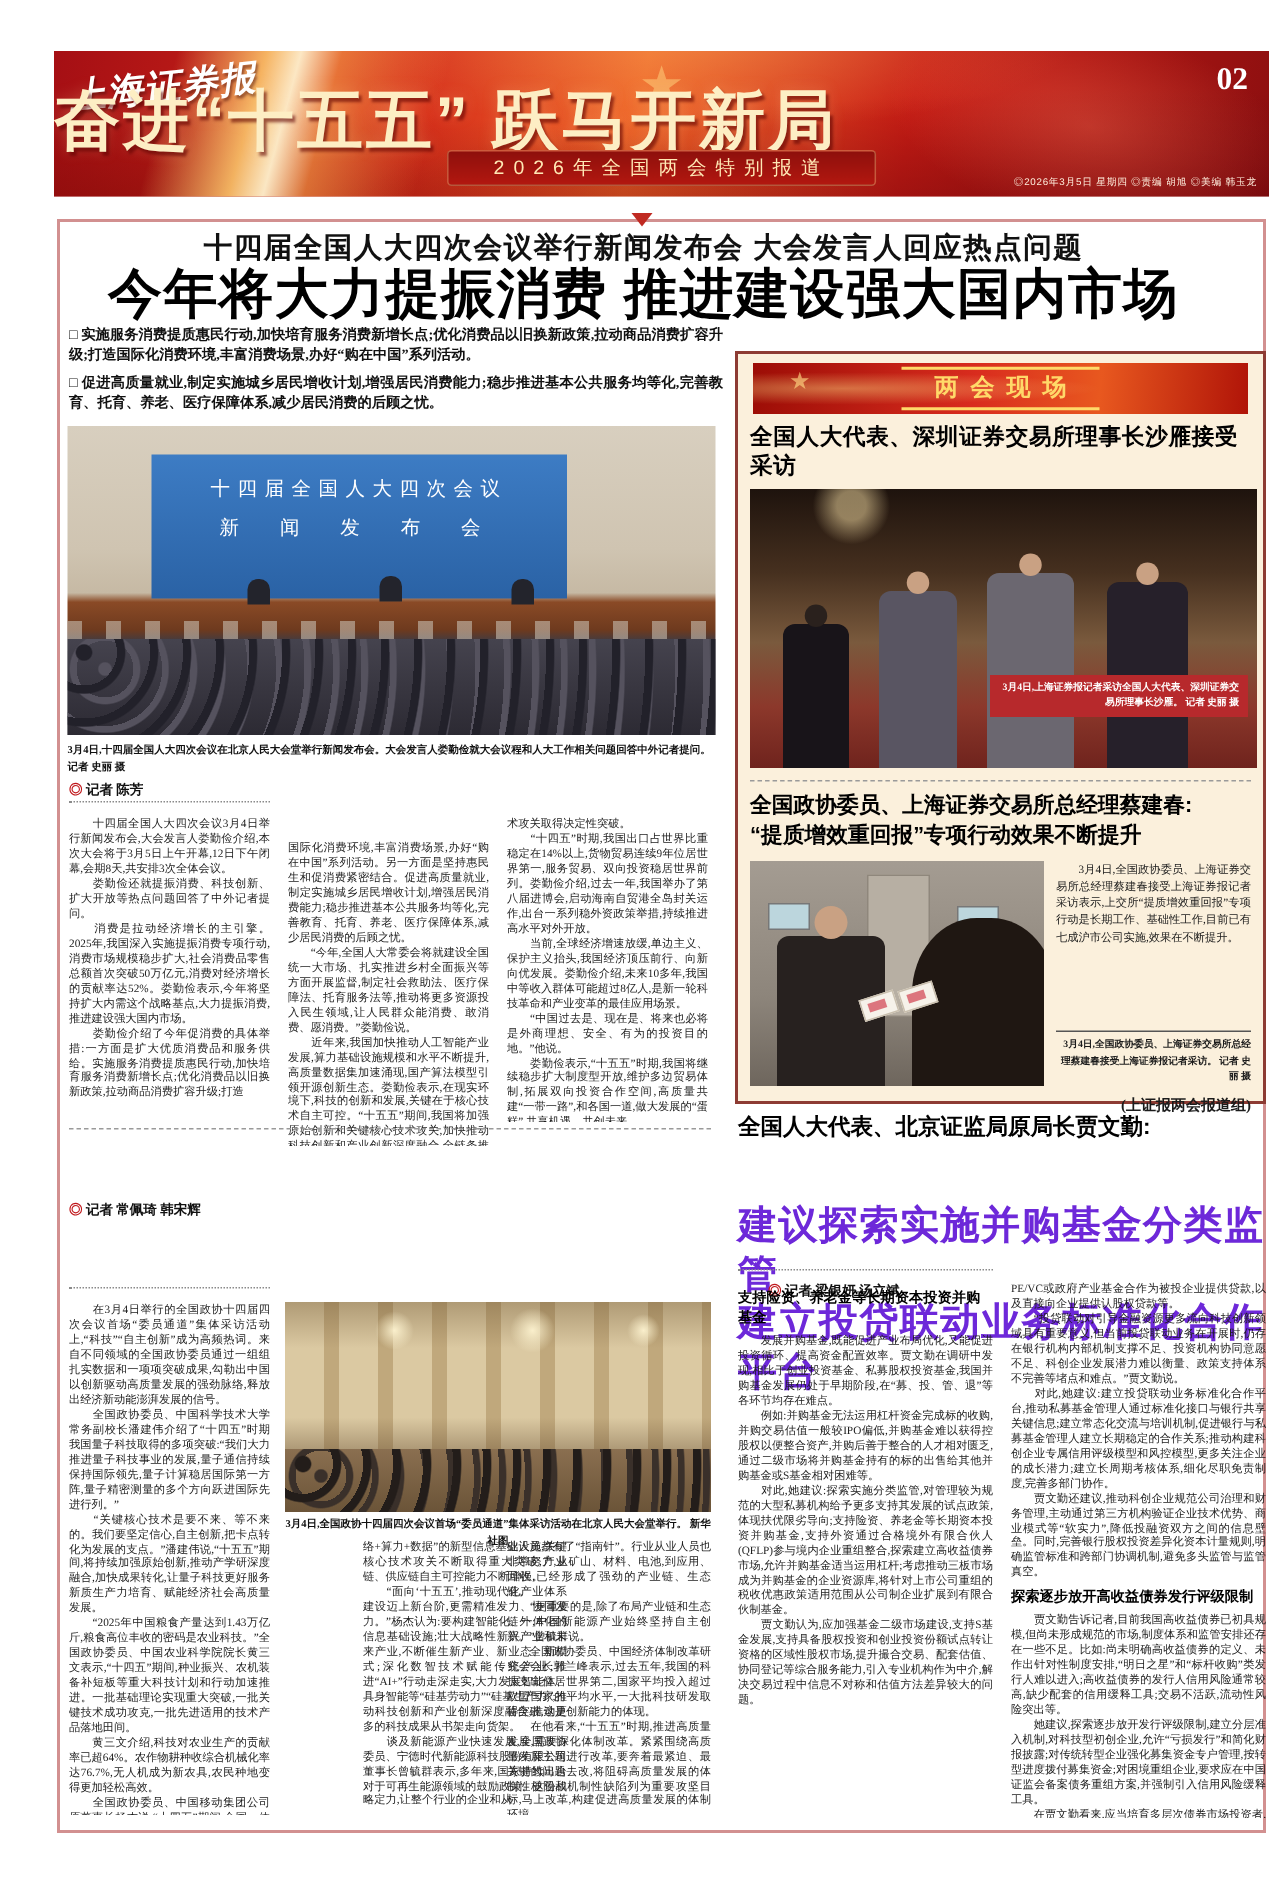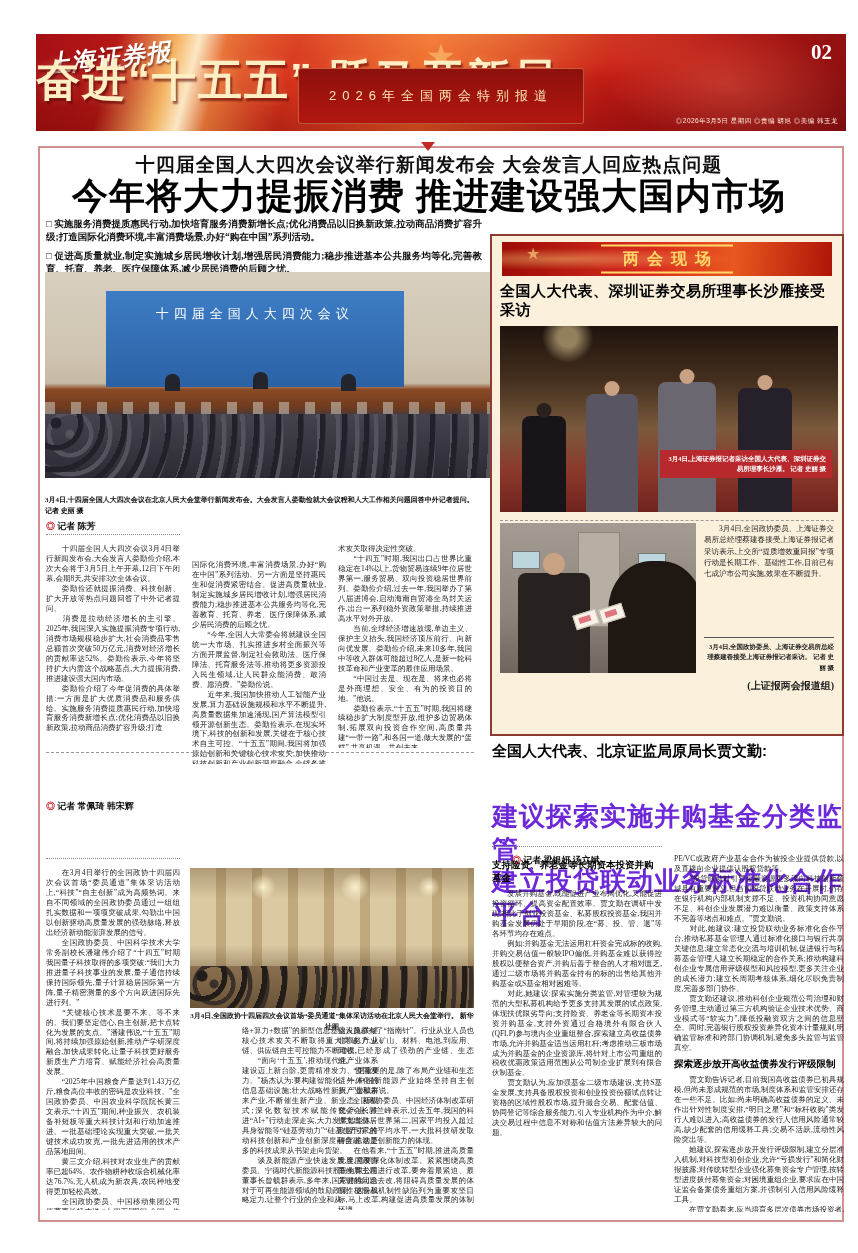--- a/index.html
+++ b/index.html
@@ -19,21 +19,21 @@
     background:linear-gradient(115deg,transparent 32%,rgba(255,205,110,.85) 45%,rgba(255,242,205,.95) 50%,rgba(255,180,80,.55) 56%,transparent 72%);}
   .red-swirl{position:absolute;right:-40px;top:-30px;width:320px;height:160px;transform:rotate(12deg);border-radius:50%;
     background:radial-gradient(ellipse at center,rgba(255,120,90,.35),transparent 60%);}
   .banner-star{position:absolute;left:50%;top:2px;transform:translateX(-50%);font-size:34px;color:rgba(255,215,130,.5);}
   #brand{left:10px;top:8px;font-size:24px;font-weight:bold;font-style:italic;color:#fff;transform:rotate(-6deg);
     text-shadow:1px 2px 2px rgba(60,0,0,.5);letter-spacing:1px;}
   #pagenum{right:14px;top:6px;font-size:21px;font-weight:bold;color:#fff;}
   #banner-title{left:0;top:17px;width:100%;text-align:left;font-weight:900;font-size:44px;letter-spacing:2px;
     color:#fdeec4;text-shadow:2px 3px 2px rgba(95,0,0,.6),0 0 10px rgba(255,230,160,.25);}
   #banner-sub{left:50%;bottom:7px;transform:translateX(-50%);background:linear-gradient(#8e100c,#b2170f);
-    color:#ffe8b5;font-size:13px;letter-spacing:6px;padding:18px 30px;border-radius:3px;
+    color:#ffe8b5;font-size:13px;letter-spacing:6px;padding:2px 30px;border-radius:3px;
     border:1px solid rgba(255,220,150,.35);white-space:nowrap;margin-top:46px;}
   #dateline{right:8px;bottom:5px;font-size:6.5px;color:#ffeedd;letter-spacing:.5px;}
 
   
   #frame{left:38px;top:146px;width:802px;height:1072px;border:2px solid #d29090;}
   #tri{left:421px;top:142px;width:0;height:0;border-left:7px solid transparent;border-right:7px solid transparent;
     border-top:9px solid #c02a22;}
 
   
   #kicker{left:46px;top:152px;width:766px;text-align:center;font-weight:bold;font-size:19px;letter-spacing:1px;color:#111;}
@@ -44,22 +44,22 @@
   .byline{font-size:9px;font-weight:bold;color:#111;}
   .byline .dot{color:#c0181c;}
   .dotrule{border-bottom:1.5px dotted #8a8a8a;}
   .caption{font-size:7px;font-weight:bold;color:#111;line-height:1.5;}
   .col{font-size:7.5px;line-height:1.33;text-align:justify;white-space:pre-line;overflow:hidden;color:#1c1c1c;}
   .dash{border-top:1.5px dashed #9a9a9a;}
   .subhead{font-family:"Liberation Sans",sans-serif;font-weight:bold;font-size:9.5px;margin:5px 0 4px 0;color:#000;white-space:normal;}
 
   
   .photo{overflow:hidden;}
-  #photo-main{left:45px;top:272px;width:432px;height:206px;
-    background:linear-gradient(180deg,#d8cfbf 0%,#cfc4b1 40%,#c6b9a4 54%,#8a4a26 57%,#6e3a1e 66%,#3e3b44 70%,#312f38 100%);padding-left:34px;}
+  #photo-main{left:45px;top:284px;width:432px;height:206px;
+    background:linear-gradient(180deg,#d8cfbf 0%,#cfc4b1 40%,#c6b9a4 54%,#8a4a26 57%,#6e3a1e 66%,#3e3b44 70%,#312f38 100%);}
   #screen{position:absolute;left:13%;top:9%;width:64%;height:47%;background:linear-gradient(#3d7cc4,#2a62a5);
     color:#fff;text-align:center;font-family:"Liberation Serif",serif;}
   #screen .l1{margin-top:14px;font-size:13px;letter-spacing:5px;}
   #screen .l2{margin-top:8px;font-size:13px;letter-spacing:12px;}
   .speaker{position:absolute;width:15px;height:17px;border-radius:7px 7px 0 0;background:#23242c;}
   #crowd{position:absolute;left:0;bottom:0;width:100%;height:31%;
     background:
       repeating-radial-gradient(circle at 11px 9px,#22212a 0 5px,transparent 6px 22px),
       repeating-radial-gradient(circle at 25px 20px,#55525e 0 4px,transparent 5px 19px),
       linear-gradient(#45434e,#2c2a33);}
@@ -140,20 +140,21 @@
   <div id="kicker" class="abs sans">十四届全国人大四次会议举行新闻发布会  大会发言人回应热点问题</div>
   <div id="headline" class="abs sans">今年将大力提振消费  推进建设强大国内市场</div>
   <div id="bullets" class="abs">
     <p>□ 实施服务消费提质惠民行动,加快培育服务消费新增长点;优化消费品以旧换新政策,拉动商品消费扩容升级;打造国际化消费环境,丰富消费场景,办好“购在中国”系列活动。</p>
     <p>□ 促进高质量就业,制定实施城乡居民增收计划,增强居民消费能力;稳步推进基本公共服务均等化,完善教育、托育、养老、医疗保障体系,减少居民消费的后顾之忧。</p>
   </div>
 
   <div id="photo-main" class="abs photo">
     <div id="screen">
       <div class="l1">十四届全国人大四次会议</div>
+      <div class="l2">新 闻 发 布 会</div>
     </div>
     <div class="speaker" style="left:120px;top:102px;"></div>
     <div class="speaker" style="left:208px;top:100px;"></div>
     <div class="speaker" style="left:296px;top:102px;"></div>
     <div id="chairs"></div>
     <div id="crowd"></div>
   </div>
   <div class="abs caption" style="left:45px;top:495px;width:432px;">3月4日,十四届全国人大四次会议在北京人民大会堂举行新闻发布会。大会发言人娄勤俭就大会议程和人大工作相关问题回答中外记者提问。  记者 史丽 摄</div>
 
   <div class="abs byline" style="left:46px;top:520px;">
@@ -195,20 +196,24 @@
           <div class="head"></div>
         </div>
       <div class="sil skin" style="left:238px;bottom:0;width:54px;height:124px;background:#26202a;">
           <div class="head"></div>
         </div>
       <div id="cap-overlay">3月4日,上海证券报记者采访全国人大代表、深圳证券交易所理事长沙雁。 记者 史丽 摄</div>
     </div>
 
     <div class="dash"></div>
 
+    <div class="panel-h2">
+      <span>全国政协委员、上海证券交易所总经理蔡建春:</span><br>
+      <span>“提质增效重回报”专项行动效果不断提升</span>
+    </div>
 
     <div id="item2-row">
       <div id="photo-interview" class="photo">
         <div class="door"></div>
         <div class="tv" style="left:12px;top:28px;"></div>
         <div class="tv" style="right:30px;top:30px;"></div>
         <div class="sil skin" style="left:18px;bottom:0;width:72px;height:100px;background:#27211f;">
             <div class="head" style="width:22px;height:22px;top:-20px;"></div>
           </div>
         <div class="sil" style="right:-8px;bottom:0;width:96px;height:112px;background:#1f1712;border-radius:45% 45% 0 0;"></div>

